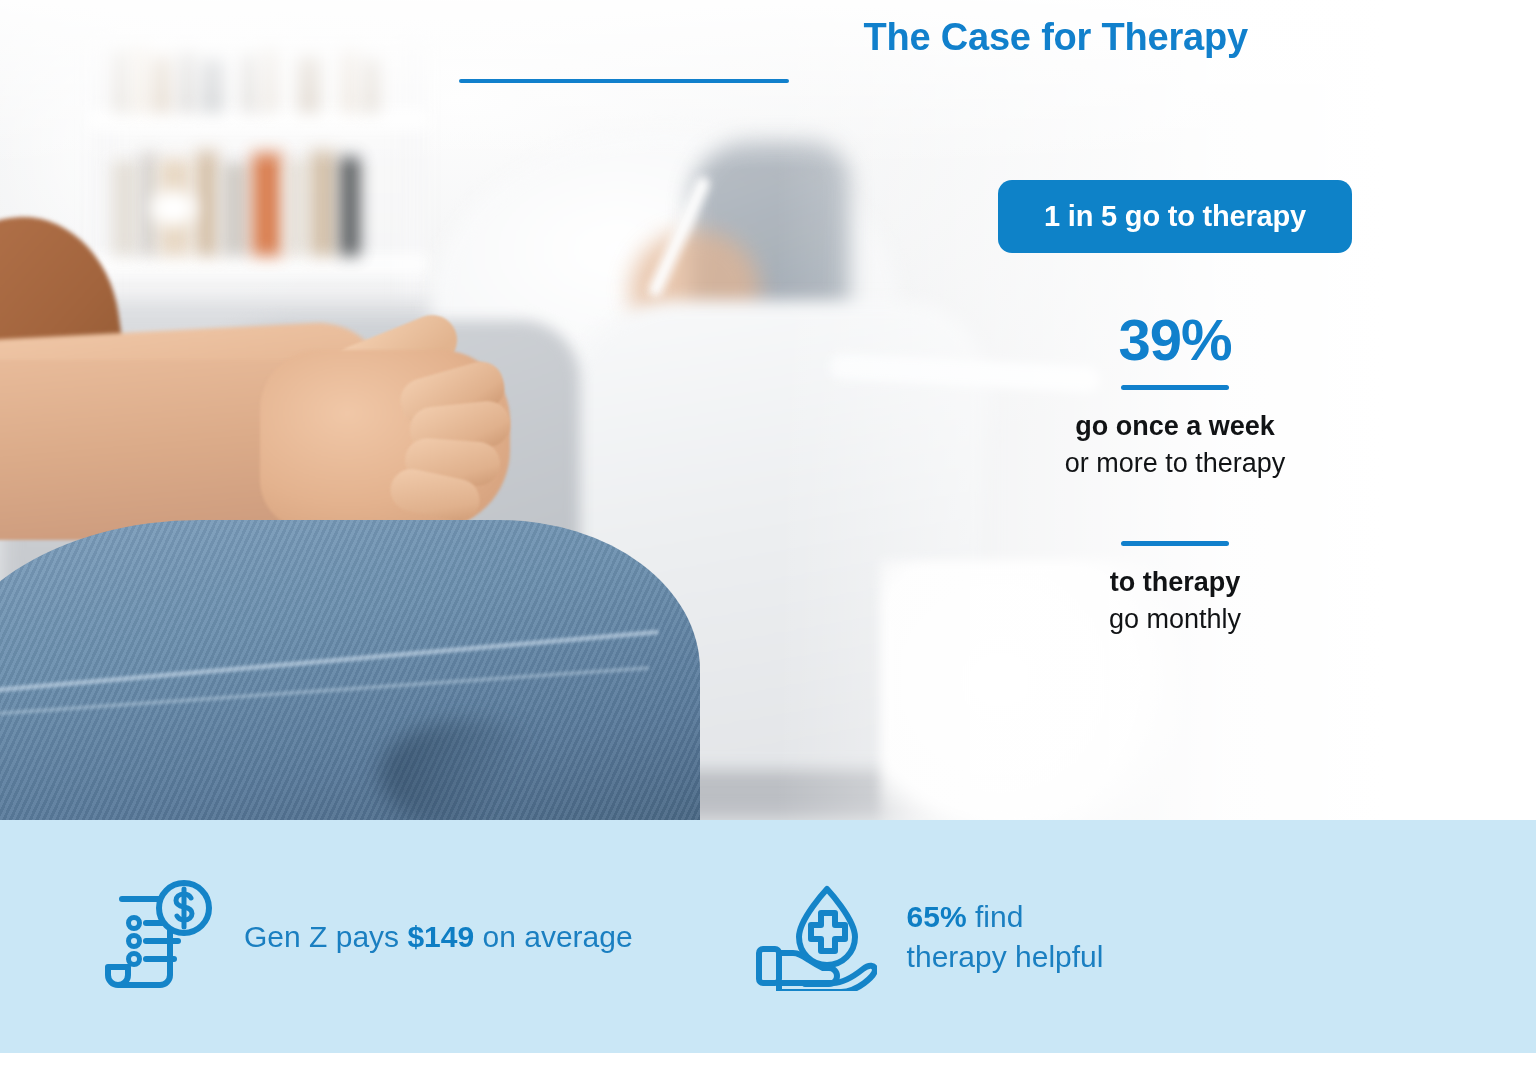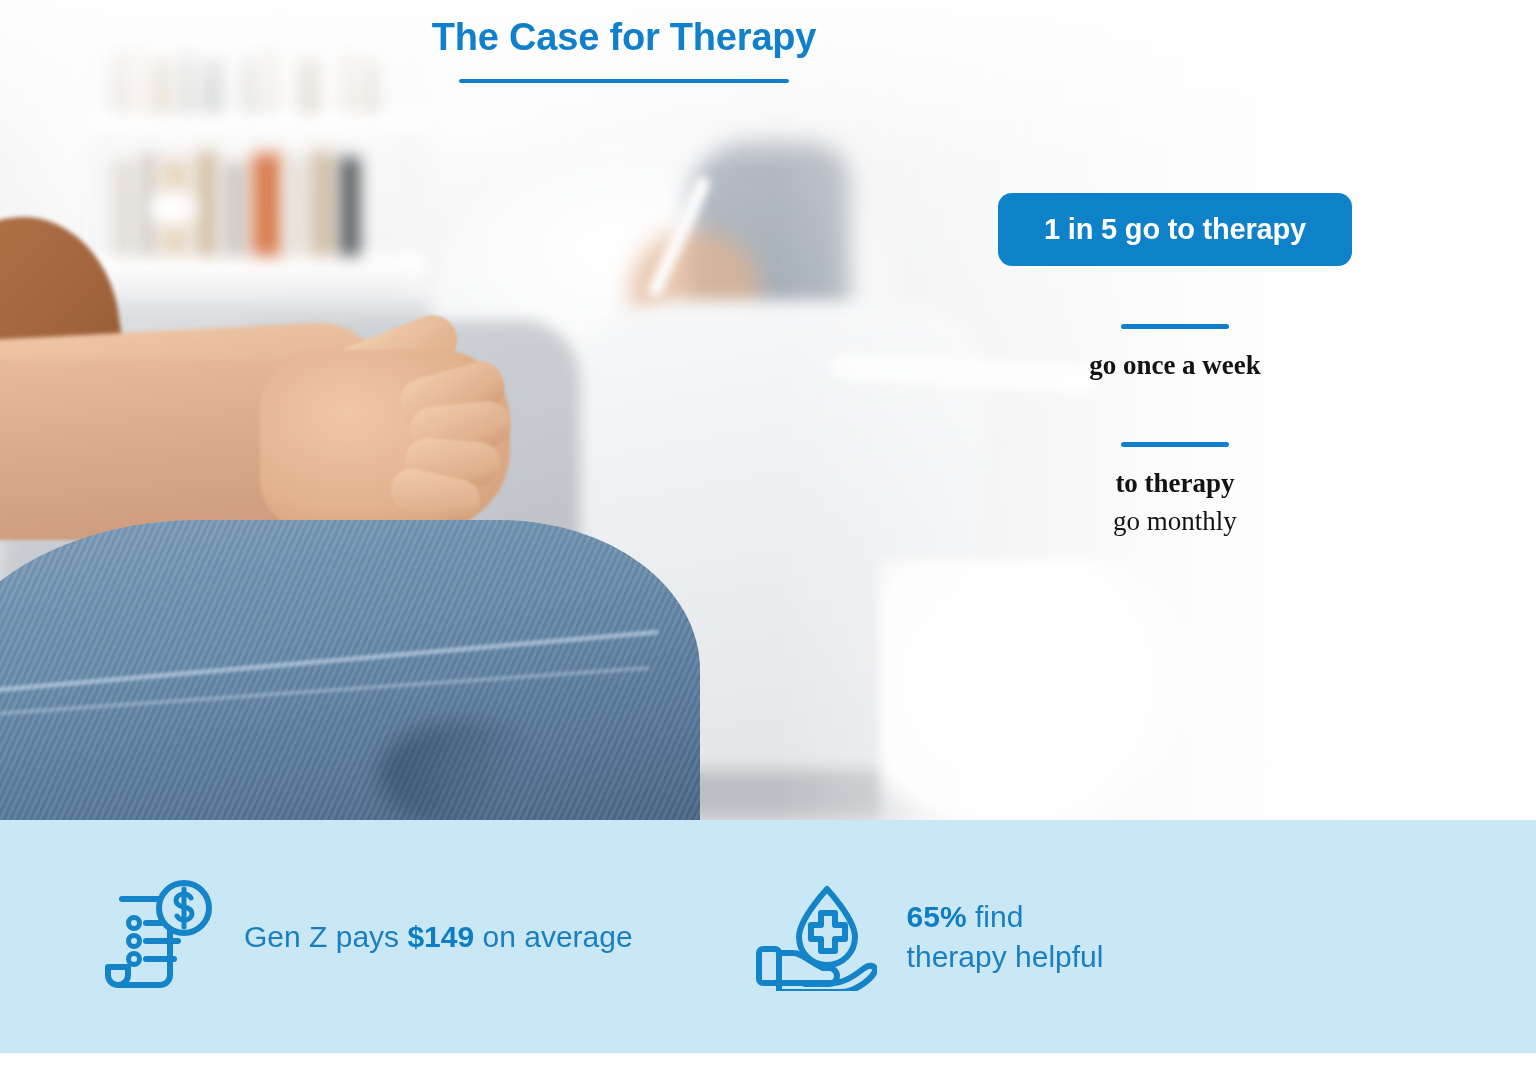--- a/index.html
+++ b/index.html
@@ -292,21 +292,21 @@
     left: 0; top: 0;
     width: 1536px; height: 170px;
     background: linear-gradient(180deg, rgba(255,255,255,0.92) 0%, rgba(255,255,255,0.45) 55%, rgba(255,255,255,0) 100%);
   }
 
   
   .title-wrap {
     position: absolute;
     left: 0; top: 16px;
     width: 1248px;
-    text-align: center;
+    text-align: right;
     z-index: 10;
   }
   .title {
     font-size: 38px;
     font-weight: bold;
     color: #1180cc;
     letter-spacing: -0.2px;
     margin: 0;
   }
   .title-rule {
@@ -328,21 +328,20 @@
   .badge {
     display: inline-block;
     background: #0e82c8;
     color: #ffffff;
     font-size: 29px;
     font-weight: bold;
     padding: 22px 46px;
     border-radius: 14px;
     line-height: 1;
     letter-spacing: -0.2px;
-    margin-top: 13px;
   }
   .stat-block {
     margin-top: 58px;
   }
   .stat-pct {
     font-size: 58px;
     font-weight: bold;
     color: #1180cc;
     line-height: 1;
     letter-spacing: -1px;
@@ -351,21 +350,20 @@
     margin: 16px auto 18px auto;
     width: 108px;
     height: 5px;
     background: #1180cc;
     border-radius: 3px;
   }
   .stat-line {
     font-size: 27px;
     color: #111315;
     line-height: 1.38;
-    font-family: Liberation Serif, serif;
   }
   .stat-line.bold { font-weight: bold; }
 
   
   .footer {
     position: absolute;
     left: 0; top: 820px;
     width: 1536px;
     height: 233px;
     background: #cae7f6;
@@ -464,22 +462,24 @@
   <div class="title-wrap">
     <h1 class="title">The Case for Therapy</h1>
     <div class="title-rule"></div>
   </div>
 
   <div class="stats">
 
     <div class="badge">1 in 5 go to therapy</div>
 
     <div class="stat-block">
+      <div class="stat-pct">39%</div>
       <div class="stat-rule"></div>
       <div class="stat-line bold">go once a week</div>
+      <div class="stat-line">or more to therapy</div>
     </div>
 
     <div class="stat-block">
       <div class="stat-rule"></div>
       <div class="stat-line bold">to therapy</div>
       <div class="stat-line">go monthly</div>
     </div>
 
   </div>
 

